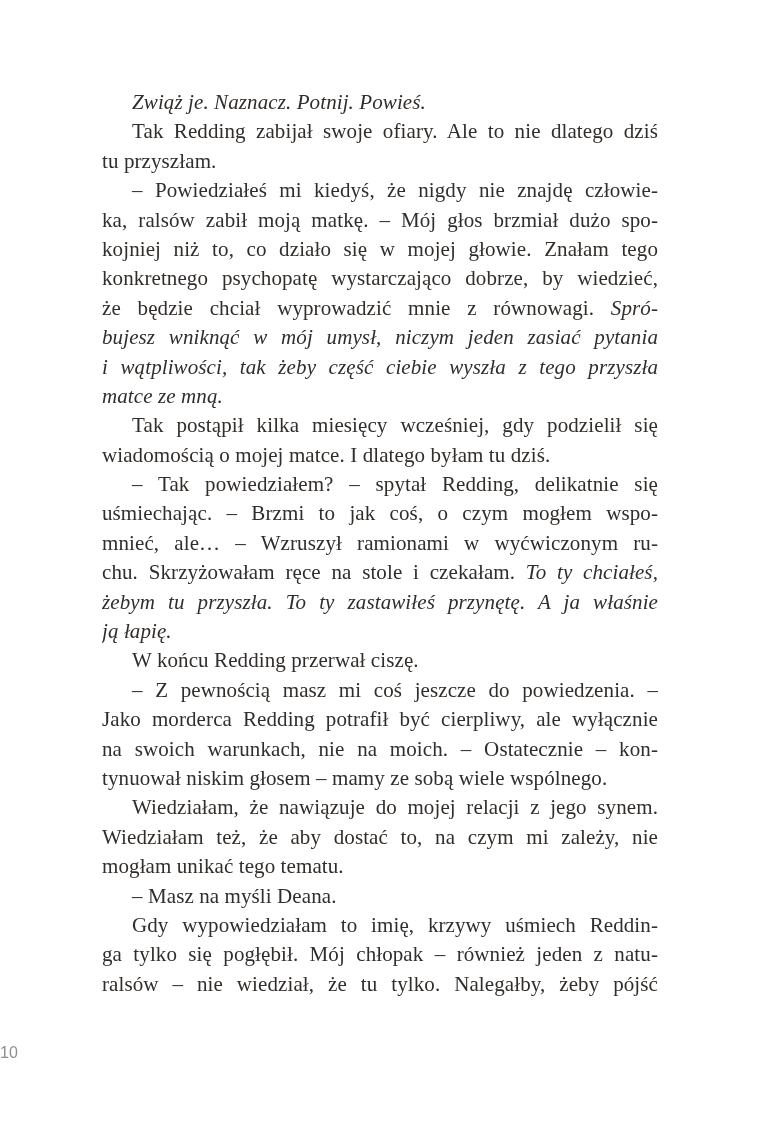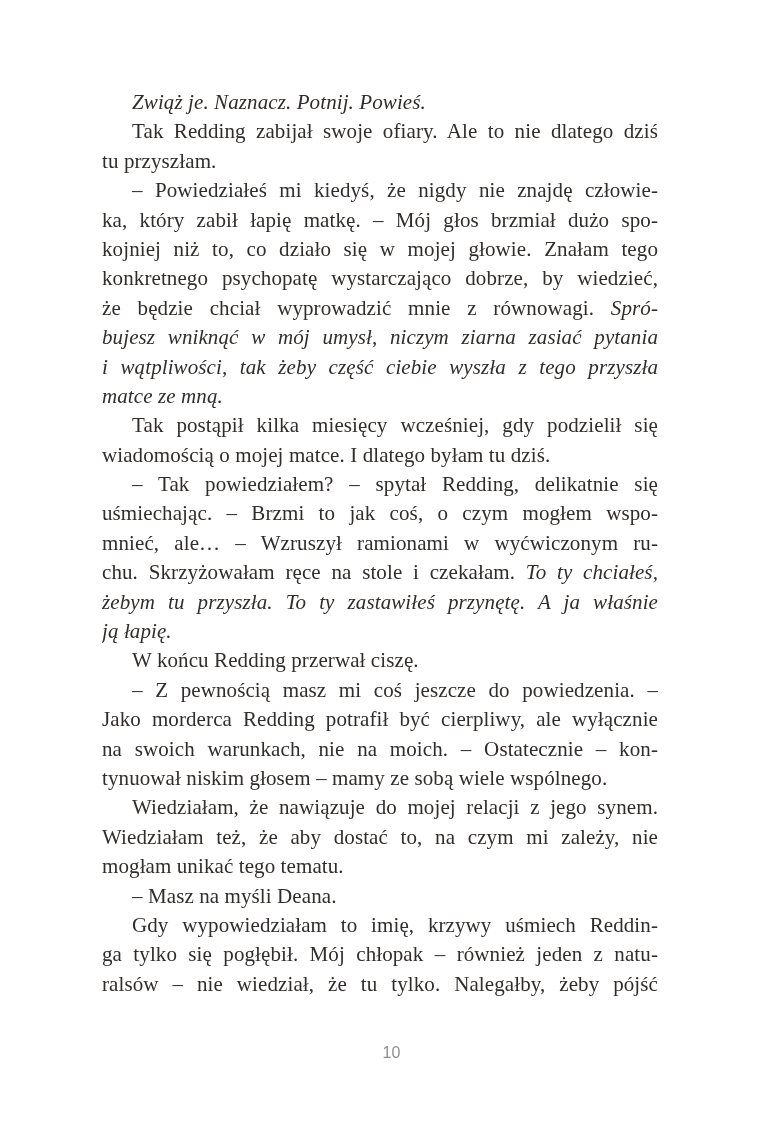--- a/index.html
+++ b/index.html
@@ -42,41 +42,39 @@
   .line.last {
     text-align: left;
     text-align-last: left;
   }
   .it { font-style: italic; }
   .folio {
     position: absolute;
     left: 0;
     top: 1044px;
     width: 760px;
-    text-align: center;
     font-family: "Liberation Sans", sans-serif;
     font-size: 16px;
     color: var(--color-folio);
-    padding-left: 23px;
   }
 </style>
 </head>
 <body>
 
 <div class="page">
   <div class="text-block">
       <div class="line first last"><span class="it">Zwiąż je. Naznacz. Potnij. Powieś.</span></div>
       <div class="line first"><span class="">Tak Redding zabijał swoje ofiary. Ale to nie dlatego dziś</span></div>
       <div class="line last"><span class="">tu przyszłam.</span></div>
       <div class="line first"><span class="">– Powiedziałeś mi kiedyś, że nigdy nie znajdę człowie-</span></div>
-      <div class="line"><span class="">ka, który zabił łapię matkę. – Mój głos brzmiał dużo spo-</span></div>
+      <div class="line"><span class="">ka, ralsów zabił moją matkę. – Mój głos brzmiał dużo spo-</span></div>
       <div class="line"><span class="">kojniej niż to, co działo się w mojej głowie. Znałam tego</span></div>
       <div class="line"><span class="">konkretnego psychopatę wystarczająco dobrze, by wiedzieć,</span></div>
       <div class="line"><span class="">że będzie chciał wyprowadzić mnie z równowagi. </span><span class="it">Spró-</span></div>
-      <div class="line"><span class="it">bujesz wniknąć w mój umysł, niczym ziarna zasiać pytania</span></div>
+      <div class="line"><span class="it">bujesz wniknąć w mój umysł, niczym jeden zasiać pytania</span></div>
       <div class="line"><span class="it">i wątpliwości, tak żeby część ciebie wyszła z tego przyszła</span></div>
       <div class="line last"><span class="it">matce ze mną.</span></div>
       <div class="line first"><span class="">Tak postąpił kilka miesięcy wcześniej, gdy podzielił się</span></div>
       <div class="line last"><span class="">wiadomością o mojej matce. I dlatego byłam tu dziś.</span></div>
       <div class="line first"><span class="">– Tak powiedziałem? – spytał Redding, delikatnie się</span></div>
       <div class="line"><span class="">uśmiechając. – Brzmi to jak coś, o czym mogłem wspo-</span></div>
       <div class="line"><span class="">mnieć, ale… – Wzruszył ramionami w wyćwiczonym ru-</span></div>
       <div class="line"><span class="">chu. Skrzyżowałam ręce na stole i czekałam. </span><span class="it">To ty chciałeś,</span></div>
       <div class="line"><span class="it">żebym tu przyszła. To ty zastawiłeś przynętę. A ja właśnie</span></div>
       <div class="line last"><span class="it">ją łapię.</span></div>

